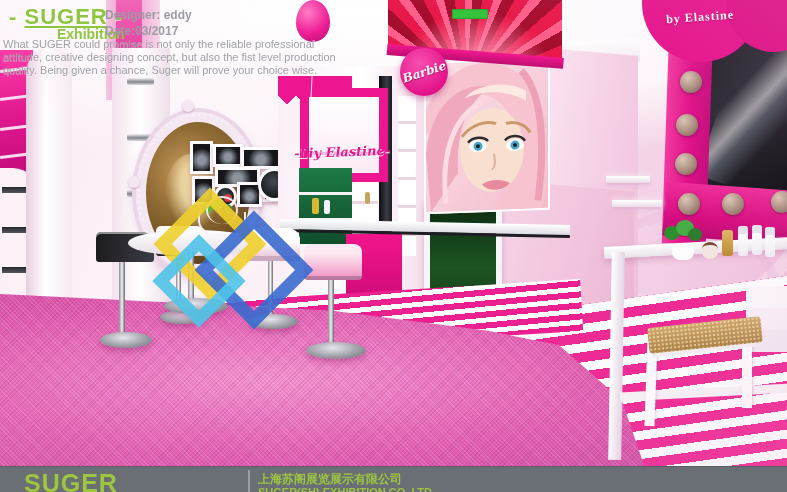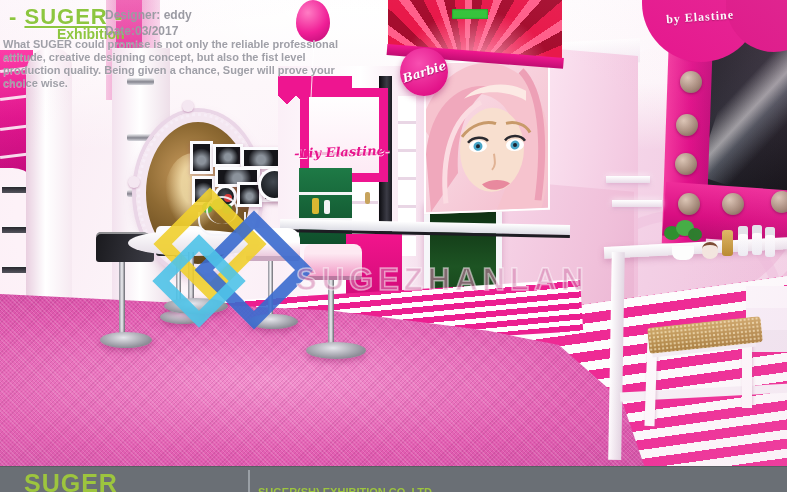--- a/index.html
+++ b/index.html
@@ -205,21 +205,21 @@
     color:rgba(212,128,174,.55);-webkit-text-stroke:1.5px rgba(255,255,255,.5);white-space:nowrap;}
 
   
   .hdr{left:0;top:0;width:420px;}
   .brand-row{position:absolute;left:9px;top:4px;color:#8dc63f;font-size:22px;font-weight:bold;
     letter-spacing:1px;white-space:nowrap;text-shadow:0 1px 1px rgba(255,255,255,.6);}
   .brand-row .bu{text-decoration:underline;}
   .division{position:absolute;left:57px;top:26px;color:#8dc63f;font-size:14px;font-weight:bold;}
   .meta{position:absolute;color:#9b9ba3;font-size:12px;font-weight:bold;}
   .desc{position:absolute;left:3px;top:38px;width:345px;color:#a0a0a8;font-size:11px;
-    font-weight:bold;line-height:13px;text-shadow:0 1px 0 rgba(255,255,255,.35);}
+    font-weight:normal;line-height:13px;text-shadow:0 1px 0 rgba(255,255,255,.35);}
 
   
   .footer{left:0;top:466px;width:787px;height:26px;background:#6a6f75;
     border-top:1px solid #5a5e63;overflow:hidden;}
   .f-logo{position:absolute;left:24px;top:2px;color:#9dc53e;font-size:25px;font-weight:bold;
     letter-spacing:1px;}
   .f-div{position:absolute;left:248px;top:3px;width:2px;height:30px;background:#9aa0a6;}
   .f-cn{position:absolute;left:258px;top:4px;color:#9dc53e;font-size:12px;font-weight:bold;
     font-family:"DejaVu Sans",sans-serif;}
   .f-en{position:absolute;left:258px;top:19px;color:#9dc53e;font-size:11px;font-weight:bold;}
@@ -416,33 +416,33 @@
   <div class="abs fruit" style="left:212px;top:198px;width:12px;height:12px;background:#79c94f"></div>
   <div class="abs fruit" style="left:222px;top:204px;width:10px;height:10px;background:#3e8f2a"></div>
   <div class="abs fruit" style="left:224px;top:194px;width:8px;height:8px;background:#d43a3a"></div>
   <div class="abs basket"></div>
 
   <div class="abs vignette"></div>
 
   <div class="abs wm wm-dia" style="left:170px;top:204px;width:54px;height:54px;border-width:13px;border-color:#efcf2e"></div>
   <div class="abs wm wm-dia" style="left:212px;top:228px;width:58px;height:58px;border-width:13px;border-color:#3a6ace"></div>
   <div class="abs wm wm-dia" style="left:166px;top:248px;width:42px;height:42px;border-width:12px;border-color:#4fc3e8"></div>
-  <div class="abs wm wm-en">SUGEZHANLAN</div>
 
   <div class="abs hdr">
     <div class="brand-row">
       <span>-</span>
       <span class="bu">SUGER</span>
       <span>-</span>
     </div>
     <div class="division">Exhibition</div>
     <div class="meta" style="left:105px;top:8px">Designer: eddy</div>
     <div class="meta" style="left:105px;top:24px">Date:03/2017</div>
     <div class="desc">What SUGER could promise is not only the reliable professional attitude, creative designing concept, but also the fist level production quality. Being given a chance, Suger will prove your choice wise.</div>
   </div>
 
   <div class="abs footer">
     <div class="f-logo">SUGER</div>
     <div class="f-div"></div>
+    <div class="f-cn">上海苏阁展览展示有限公司</div>
     <div class="f-en">SUGER(SH) EXHIBITION CO.,LTD</div>
   </div>
 
 </div>
 
 </body></html>

